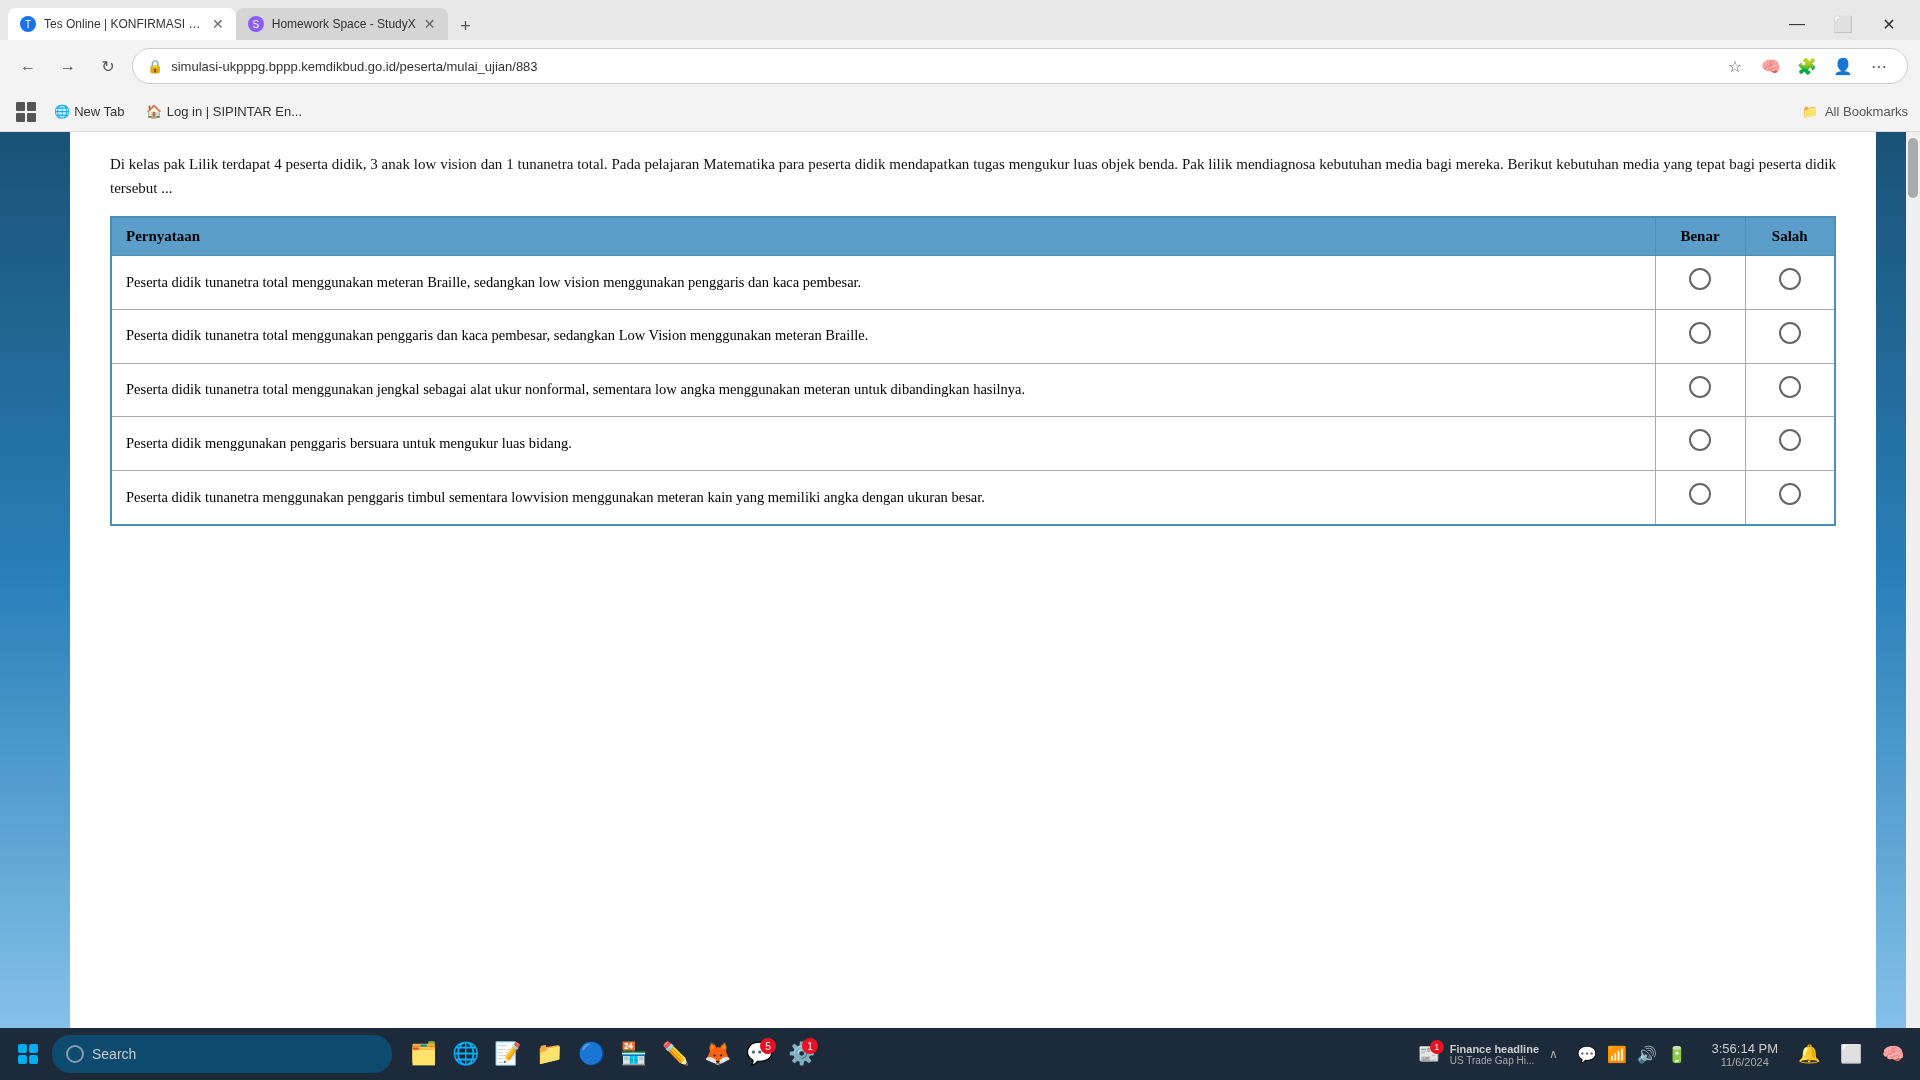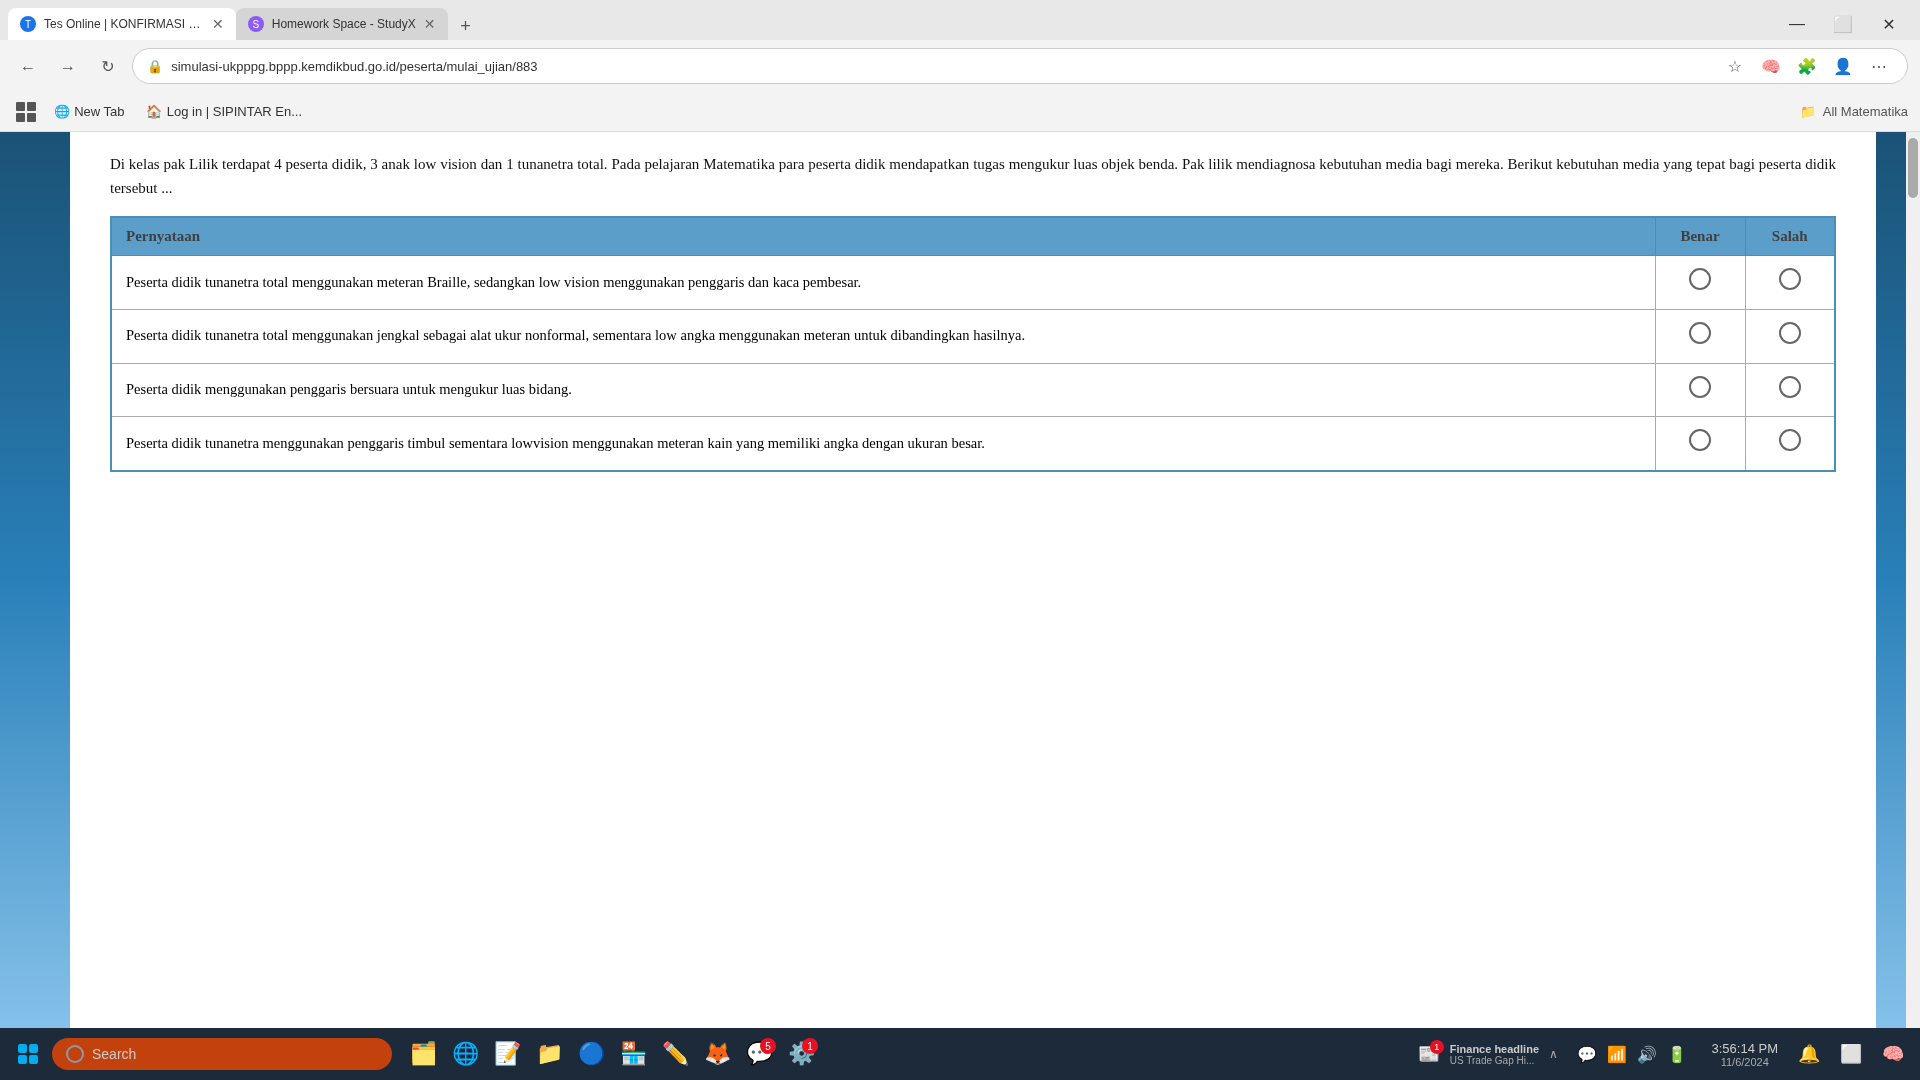--- a/index.html
+++ b/index.html
@@ -41,36 +41,36 @@
     .main-content { flex: 1; padding: 20px 40px; overflow-y: auto; background: white; font-family: 'Times New Roman', Times, serif; }
     .right-accent { width: 30px; background: linear-gradient(180deg, #1a5276 0%, #2980b9 50%, #85c1e9 100%); flex-shrink: 0; }
     .scrollbar { width: 14px; background: #f0f0f0; display: flex; flex-direction: column; align-items: center; padding: 2px 0; }
     .scrollbar-thumb { width: 10px; height: 60px; background: #aaa; border-radius: 5px; margin-top: 4px; }
 
     .question-text { font-size: 15px; line-height: 1.6; color: #111; text-align: justify; margin-bottom: 16px; }
     .instruction-text { font-size: 15px; line-height: 1.6; color: #111; margin-bottom: 24px; }
 
     
     .answer-table { width: 100%; border-collapse: collapse; border: 2px solid #4a8fb5; margin-top: 10px; }
-    .answer-table th { background: #5b9ec9; color: #404040; font-weight: bold; padding: 10px 14px; border: 1px solid #4a8fb5; text-align: left; font-size: 15px; font-family: 'Times New Roman', Times, serif; }
+    .answer-table th { background: #5b9ec9; color: #000000; font-weight: bold; padding: 10px 14px; border: 1px solid #4a8fb5; text-align: left; font-size: 15px; font-family: 'Times New Roman', Times, serif; }
     .answer-table th.center { text-align: center; width: 90px; }
     .answer-table td { padding: 12px 14px; border: 1px solid #aaa; vertical-align: middle; font-size: 14.5px; font-family: 'Times New Roman', Times, serif; line-height: 1.5; }
     .answer-table td.radio-cell { text-align: center; width: 90px; }
     .radio-circle { width: 22px; height: 22px; border-radius: 50%; border: 2px solid #666; display: inline-block; background: white; }
 
     
     .taskbar { height: 52px; background: #1c2a3a; display: flex; align-items: center; padding: 0 8px; gap: 4px; flex-shrink: 0; }
     .start-btn { width: 40px; height: 40px; display: flex; align-items: center; justify-content: center; }
     .start-grid { display: grid; grid-template-columns: 1fr 1fr; gap: 2px; width: 20px; height: 20px; }
     .start-sq { border-radius: 2px; }
     .sq1 { background: #00adef; }
     .sq2 { background: #00adef; }
     .sq3 { background: #00adef; }
     .sq4 { background: #00adef; }
-    .search-bar { height: 32px; background: #c2410c; border-radius: 18px; display: flex; align-items: center; padding: 0 14px; gap: 8px; width: 340px; }
+    .search-bar { height: 38px; background: #0c4a6e; border-radius: 18px; display: flex; align-items: center; padding: 0 14px; gap: 8px; width: 340px; }
     .search-icon-circle { width: 18px; height: 18px; border-radius: 50%; border: 2px solid #8a9aaa; display: inline-block; position: relative; }
     .search-text { font-size: 14px; color: #ccc; }
     .taskbar-apps { display: flex; align-items: center; gap: 2px; margin-left: 8px; }
     .taskbar-app { width: 40px; height: 40px; display: flex; align-items: center; justify-content: center; border-radius: 4px; position: relative; }
     .app-icon { font-size: 22px; }
     .badge { position: absolute; top: 4px; right: 4px; background: #e81123; color: white; border-radius: 50%; width: 16px; height: 16px; font-size: 10px; display: flex; align-items: center; justify-content: center; }
     .taskbar-end { margin-left: auto; display: flex; align-items: center; gap: 6px; }
     .sys-icons { display: flex; align-items: center; gap: 10px; padding: 0 10px; }
     .sys-icon { font-size: 16px; color: #ccc; }
     .notif-item { display: flex; align-items: center; gap: 6px; }
@@ -137,21 +137,21 @@
     <div class="toolbar-link">
       <span>🌐</span>
       <span>New Tab</span>
     </div>
     <div class="toolbar-link">
       <span>🏠</span>
       <span>Log in | SIPINTAR En...</span>
     </div>
     <div class="bookmarks-end">
       <span>📁</span>
-      <span>All Matematika</span>
+      <span>All Bookmarks</span>
     </div>
   </div>
 
   <div class="page-content">
     <div class="left-accent"></div>
     <div class="main-content">
       <p class="question-text">Di kelas pak Lilik terdapat 4 peserta didik, 3 anak low vision dan 1 tunanetra total. Pada pelajaran Matematika para peserta didik mendapatkan tugas mengukur luas objek benda. Pak lilik mendiagnosa kebutuhan media bagi mereka. Berikut kebutuhan media yang tepat bagi peserta didik tersebut ...</p>
 
       <table class="answer-table">
         <thead>
@@ -161,20 +161,25 @@
             <th class="center">Salah</th>
           </tr>
         </thead>
         <tbody id="table-body">
         <tr>
               <td>Peserta didik tunanetra total menggunakan meteran Braille, sedangkan low vision menggunakan penggaris dan kaca pembesar.</td>
               <td class="radio-cell"><div class="radio-circle"></div></td>
               <td class="radio-cell"><div class="radio-circle"></div></td>
             </tr>
             <tr>
+              <td>Peserta didik tunanetra total menggunakan penggaris dan kaca pembesar, sedangkan Low Vision menggunakan meteran Braille.</td>
+              <td class="radio-cell"><div class="radio-circle"></div></td>
+              <td class="radio-cell"><div class="radio-circle"></div></td>
+            </tr>
+            <tr>
               <td>Peserta didik tunanetra total menggunakan jengkal sebagai alat ukur nonformal, sementara low angka menggunakan meteran untuk dibandingkan hasilnya.</td>
               <td class="radio-cell"><div class="radio-circle"></div></td>
               <td class="radio-cell"><div class="radio-circle"></div></td>
             </tr>
             <tr>
               <td>Peserta didik menggunakan penggaris bersuara untuk mengukur luas bidang.</td>
               <td class="radio-cell"><div class="radio-circle"></div></td>
               <td class="radio-cell"><div class="radio-circle"></div></td>
             </tr>
             <tr>

